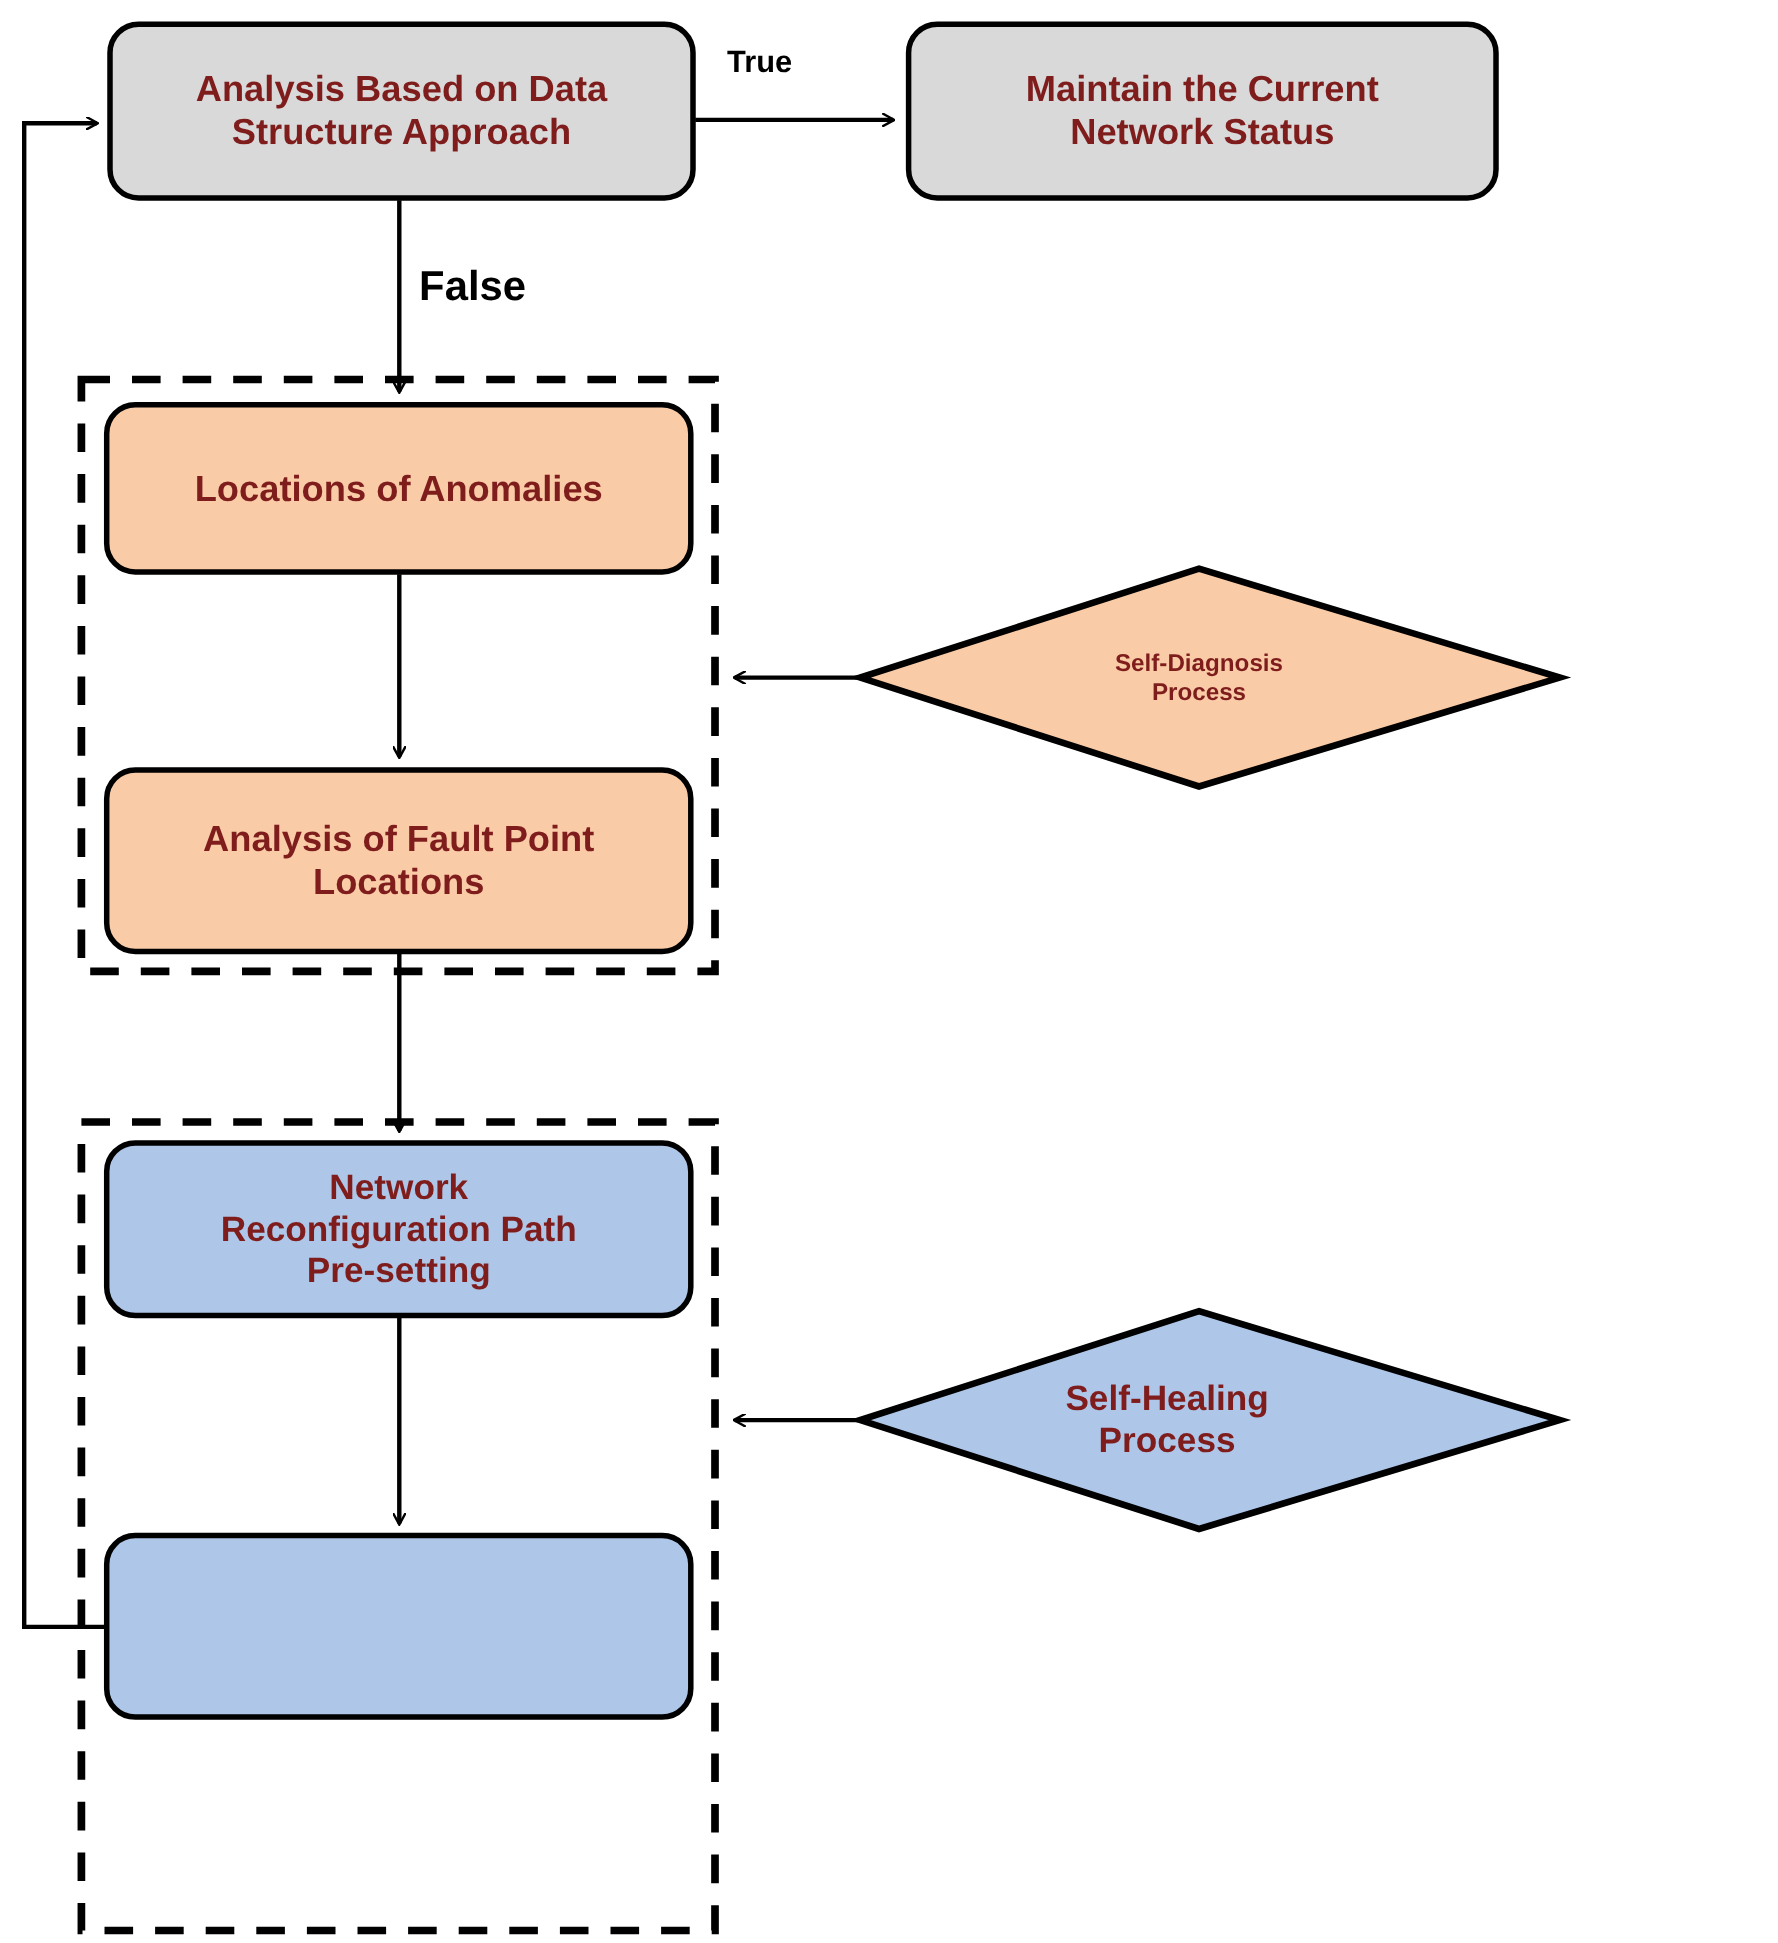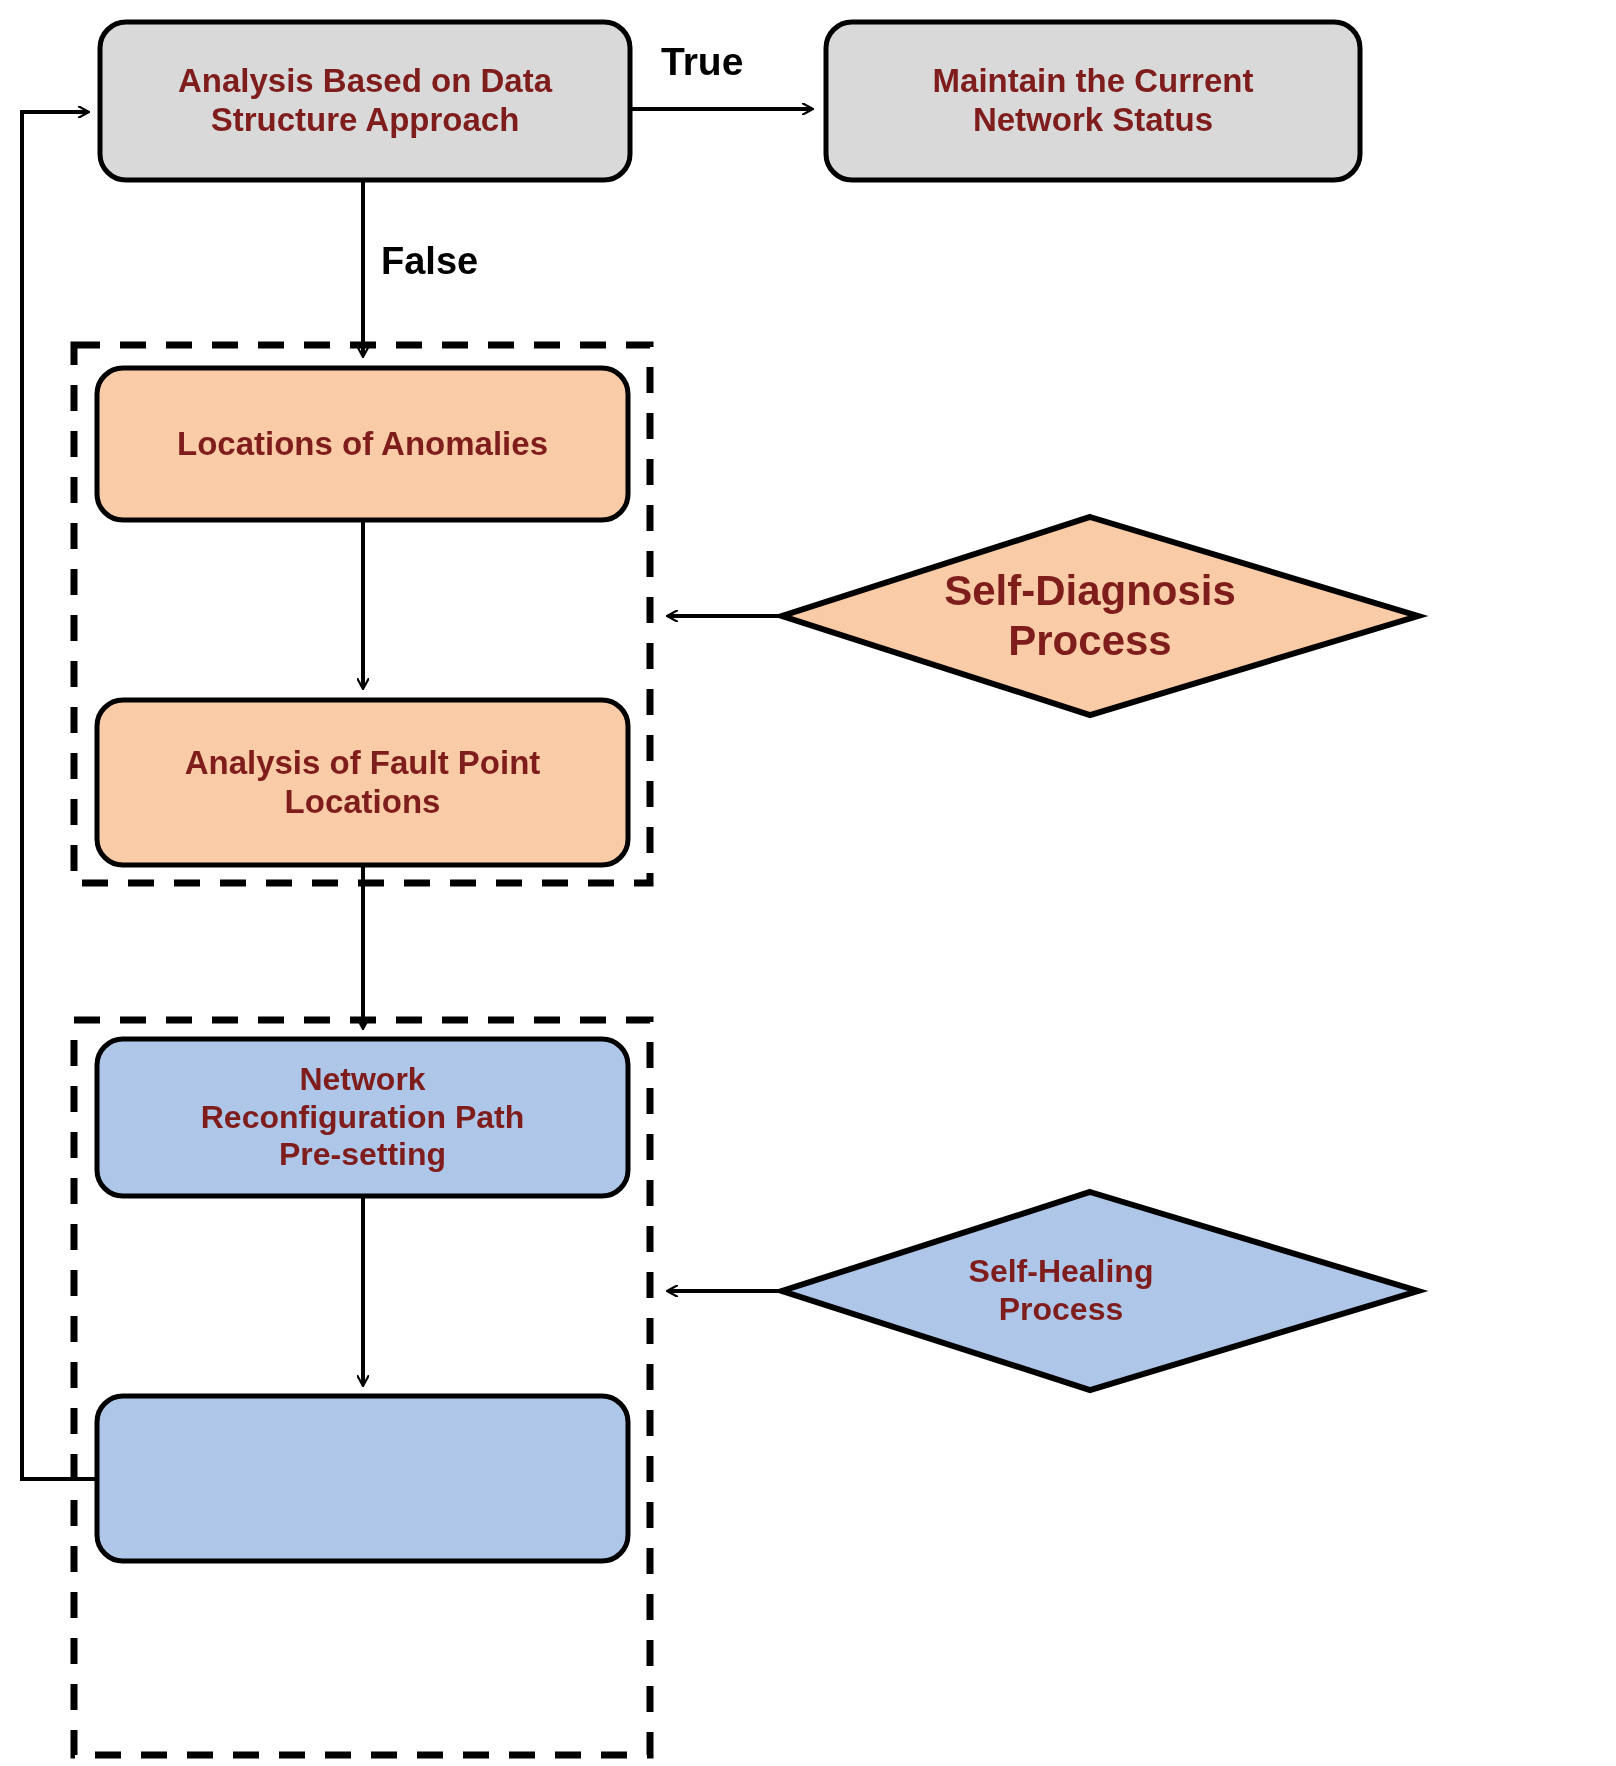--- a/index.html
+++ b/index.html
@@ -101,23 +101,23 @@
   <div class="node-label" style="left:97px; top:368px; width:531px; height:152px; font-size:33px;">Locations of Anomalies</div>
 
   <div class="node-label" style="left:97px; top:1039px; width:531px; height:157px; font-size:32px;">Network
 Reconfiguration Path
 Pre-setting</div>
 
   <div class="node-label" style="left:97px; top:700px; width:531px; height:165px; font-size:33px;">Analysis of Fault Point
 Locations</div>
 
 
-  <div class="node-label" style="left:870px; top:517px; width:440px; height:198px; font-size:42px;">Self-Diagnosis
+  <div class="node-label" style="left:870px; top:517px; width:440px; height:198px; font-size:22px;">Self-Diagnosis
 Process</div>
 
   <div class="node-label" style="left:841px; top:1192px; width:440px; height:198px; font-size:32px;">Self-Healing
 Process</div>
 
-  <div class="edge-label" style="left:661px; top:40px; font-size:39px;">True</div>
+  <div class="edge-label" style="left:661px; top:40px; font-size:28px;">True</div>
 
   <div class="edge-label" style="left:381px; top:240px; font-size:38px;">False</div>
 
 </div>
 
 </body></html>

